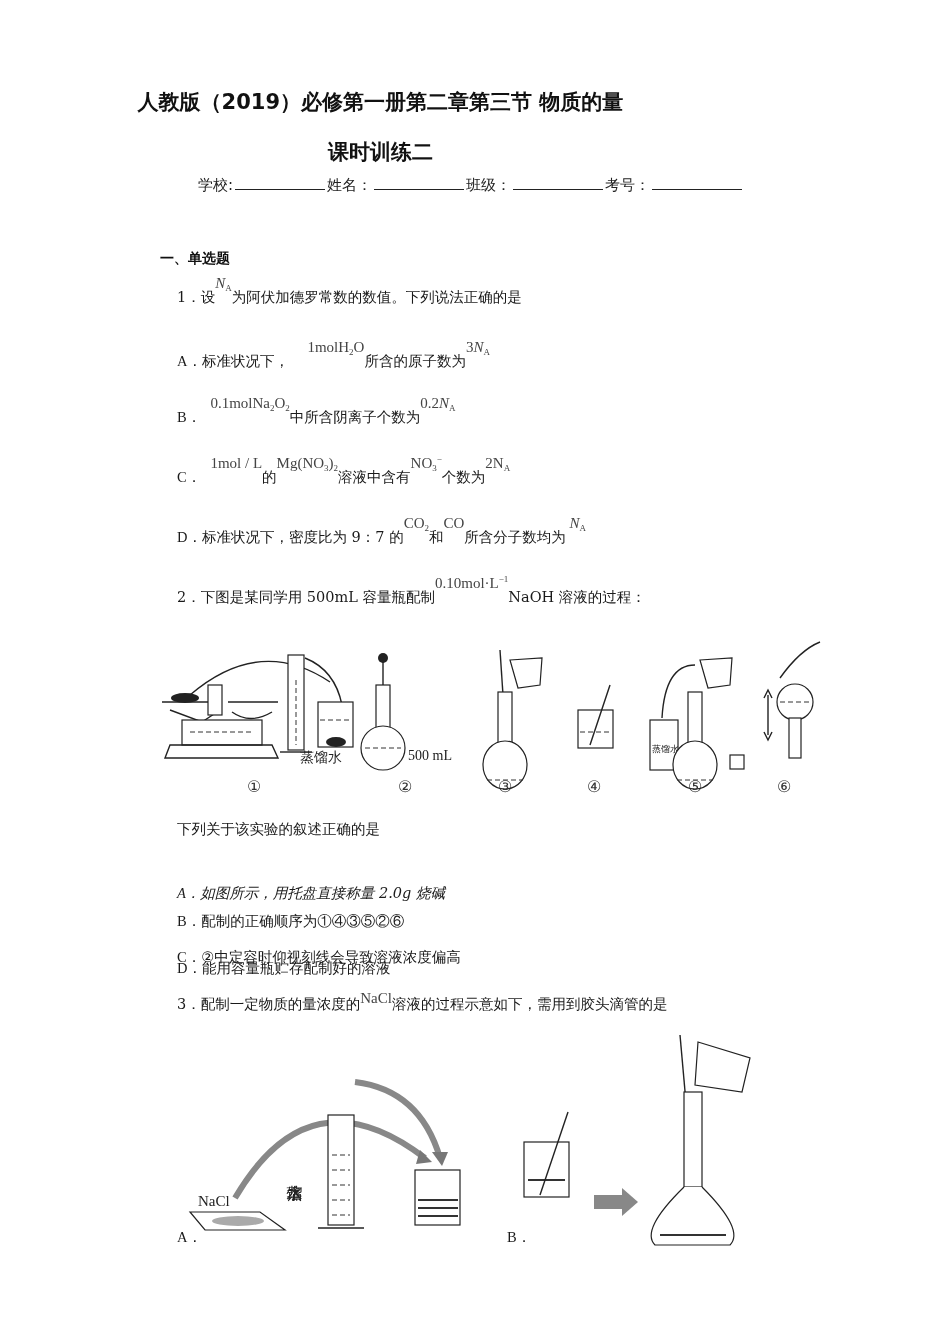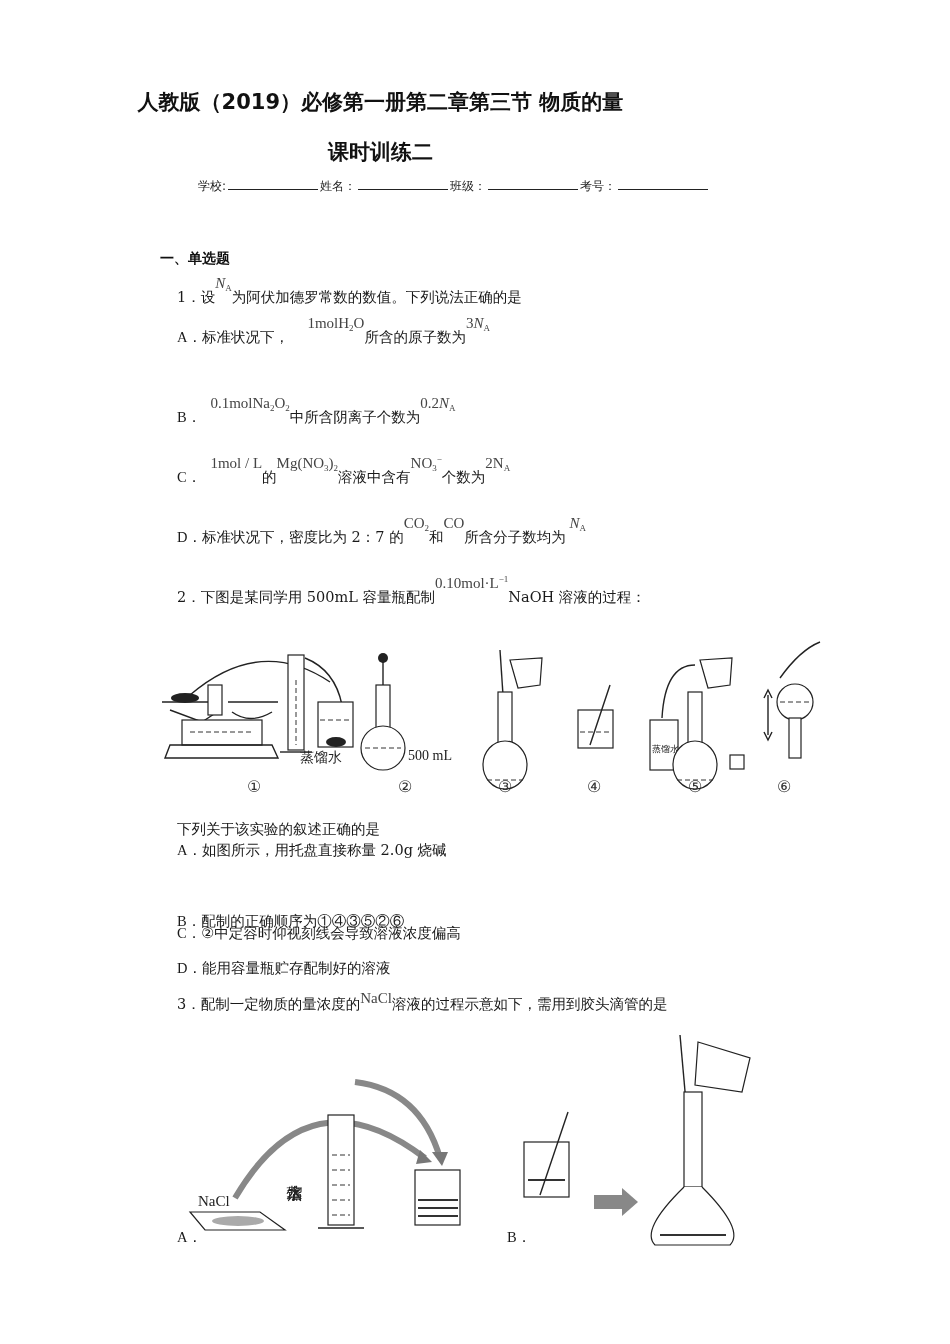--- a/index.html
+++ b/index.html
@@ -1,19 +1,19 @@
 <!DOCTYPE html>
 <html><head>
 <meta charset="utf-8">
 <style>
   html, body { margin:0; padding:0; background:#ffffff; }
   body { width:950px; height:1344px; position:relative; overflow:hidden; color:#111; font-family:"DejaVu Serif", serif; }
   .abs { position:absolute; }
   .title { left:0; width:761px; text-align:center; font-family:"DejaVu Sans", sans-serif; font-weight:bold; font-size:21px; color:#111; }
-  .info { left:198px; top:175px; font-family:"DejaVu Sans", sans-serif; font-size:12px; color:#222; white-space:nowrap; }
+  .info { left:198px; top:175px; font-family:"DejaVu Sans", sans-serif; font-size:15px; color:#222; white-space:nowrap; }
   .info .blank { display:inline-block; width:90px; border-bottom:1px solid #222; margin:0 2px; height:14px; vertical-align:baseline; }
   .sec { left:160px; top:250px; font-family:"DejaVu Sans", sans-serif; font-weight:bold; font-size:14px; }
   .line { left:160px; font-size:14.5px; white-space:nowrap; color:#1a1a1a;margin-left:17px; }
   .f { font-family:"Liberation Serif", serif; color:#444; font-size:15px; position:relative; top:-14px; }
   .f i { font-style:italic; }
   .f sub { font-size:9px; vertical-align:-3px; }
   .f sup { font-size:9px; }
   .lbl { font-family:"Liberation Serif", serif; }
   .num { font-size:16px; font-family:"DejaVu Sans", sans-serif; color:#333; }
   svg { position:absolute; }
@@ -28,31 +28,31 @@
 <div class="abs title" style="top:138px;font-family:Liberation Mono, monospace;">课时训练二</div>
 <div class="abs info">
   <span>学校:</span><span class="blank"></span><span>姓名：</span><span class="blank"></span><span>班级：</span><span class="blank"></span><span>考号：</span><span class="blank"></span>
 </div>
 
 <div class="abs sec">一、单选题</div>
 
 <div class="abs line" style="top:288px;">
   <span>1．</span><span>设</span><span class="f"><i>N</i><sub>A</sub></span><span>为阿伏加德罗常数的数值。下列说法正确的是</span>
 </div>
-<div class="abs line" style="top:328px;">
+<div class="abs line" style="top:352px;">
   <span class="lbl">A．</span><span>标准状况下，</span>&nbsp;&nbsp;&nbsp;&nbsp;<span class="f">1molH<sub>2</sub>O</span><span>所含的原子数为</span><span class="f">3<i>N</i><sub>A</sub></span>
 </div>
 <div class="abs line" style="top:408px;">
   <span class="lbl">B．</span>&nbsp;&nbsp;<span class="f">0.1molNa<sub>2</sub>O<sub>2</sub></span><span>中所含阴离子个数为</span><span class="f">0.2<i>N</i><sub>A</sub></span>
 </div>
 <div class="abs line" style="top:468px;">
   <span class="lbl">C．</span>&nbsp;&nbsp;<span class="f">1mol / L</span><span>的</span><span class="f">Mg(NO<sub>3</sub>)<sub>2</sub></span><span>溶液中含有</span><span class="f">NO<sub>3</sub><sup>−</sup></span><span>个数为</span><span class="f">2N<sub>A</sub></span>
 </div>
 <div class="abs line" style="top:528px;">
-  <span class="lbl">D．</span><span>标准状况下，密度比为 2：7 的</span><span class="f">CO<sub>2</sub></span><span>和</span><span class="f">CO</span><span>所含分子数均为</span><span class="f">&nbsp;<i>N</i><sub>A</sub></span>
+  <span class="lbl">D．</span><span>标准状况下，密度比为 9：7 的</span><span class="f">CO<sub>2</sub></span><span>和</span><span class="f">CO</span><span>所含分子数均为</span><span class="f">&nbsp;<i>N</i><sub>A</sub></span>
 </div>
 
 <div class="abs line" style="top:588px;">
   <span>2．</span><span>下图是某同学用 500mL 容量瓶配制</span><span class="f">0.10mol·L<sup>−1</sup></span><span>NaOH 溶液的过程：</span>
 </div>
 
 <svg style="left:150px;top:640px;" width="690" height="170">
 
   <g>
     <path class="s" d="M20 70 L52 82 L70 70"></path>
@@ -113,23 +113,23 @@
 
   <text x="97" y="152" class="num" font-size="16" fill="#333">①</text>
   <text x="248" y="152" font-size="16" fill="#333">②</text>
   <text x="348" y="152" font-size="16" fill="#333">③</text>
   <text x="437" y="152" font-size="16" fill="#333">④</text>
   <text x="538" y="152" font-size="16" fill="#333">⑤</text>
   <text x="627" y="152" font-size="16" fill="#333">⑥</text>
 </svg>
 
 <div class="abs line" style="top:820px;">下列关于该实验的叙述正确的是</div>
-<div class="abs line" style="top:841px;"><span class="lbl">A．</span><span>如图所示，用托盘直接称量 2.0g 烧碱</span></div>
+<div class="abs line" style="top:884px;font-style:italic;"><span class="lbl">A．</span><span>如图所示，用托盘直接称量 2.0g 烧碱</span></div>
 <div class="abs line" style="top:912px;"><span class="lbl">B．</span><span>配制的正确顺序为①④③⑤②⑥</span></div>
-<div class="abs line" style="top:924px;"><span class="lbl">C．</span><span>②中定容时仰视刻线会导致溶液浓度偏高</span></div>
+<div class="abs line" style="top:948px;"><span class="lbl">C．</span><span>②中定容时仰视刻线会导致溶液浓度偏高</span></div>
 <div class="abs line" style="top:959px;"><span class="lbl">D．</span><span>能用容量瓶贮存配制好的溶液</span></div>
 
 <div class="abs line" style="top:995px;">
   <span>3．</span><span>配制一定物质的量浓度的</span><span class="f" style="top:-6px;">NaCl</span><span>溶液的过程示意如下，需用到胶头滴管的是</span>
 </div>
 
 <svg style="left:150px;top:1030px;" width="640" height="230">
 
   <g>
     <path d="M40 182 L110 182 L135 200 L55 200 Z" class="sf"></path>

